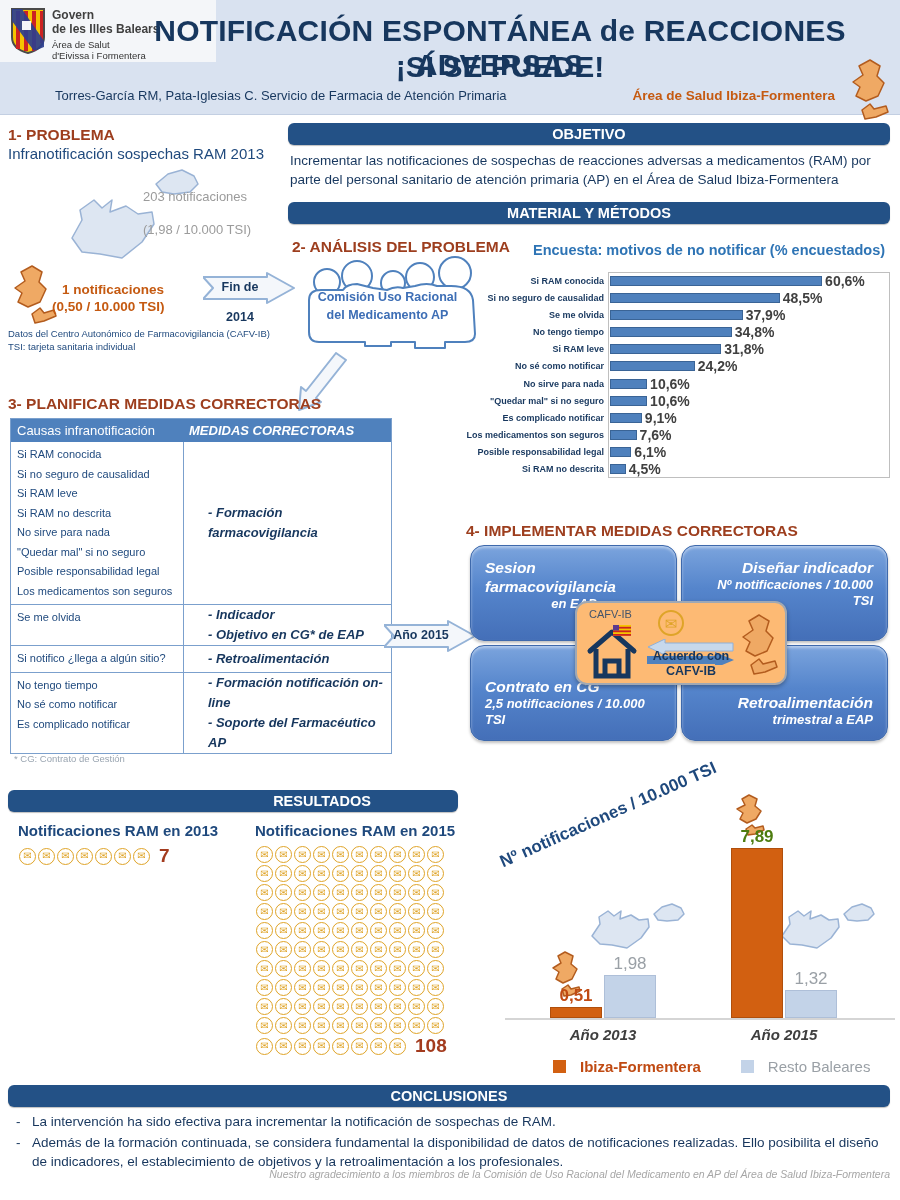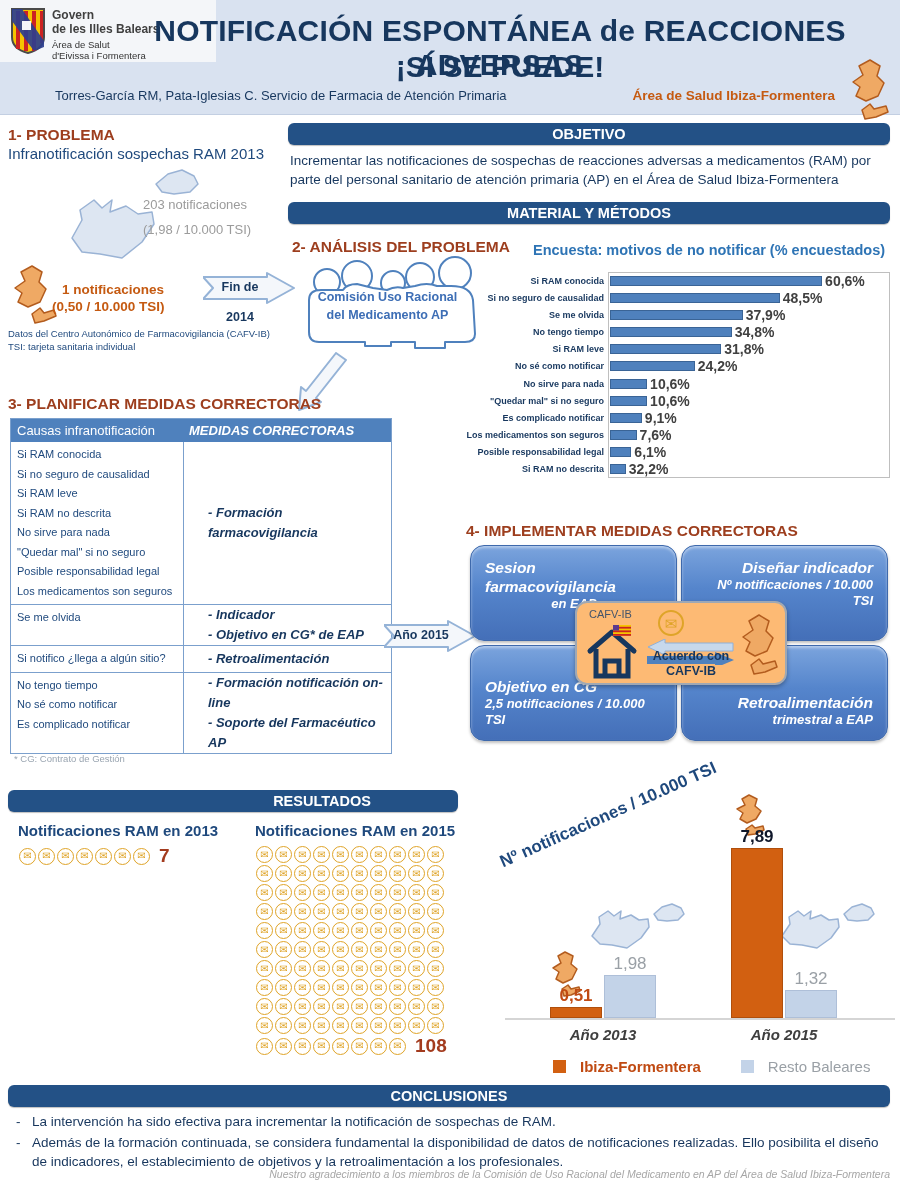--- a/index.html
+++ b/index.html
@@ -87,21 +87,21 @@
   
   .res-label { position:absolute; font-size:15px; font-weight:bold; color:#1F497D; }
   .env-grid { position:absolute; display:flex; flex-wrap:wrap; align-items:center; }
   .big-count { font-size:19px; font-weight:bold; color:#A33B1E; margin-left:8px; }
 
   .rchart-rot { position:absolute; left:505px; top:852px; width:310px; transform:rotate(-24deg); transform-origin:left bottom; font-size:17px; font-weight:bold; color:#1F497D; }
   .rbars { position:absolute; left:505px; top:820px; width:390px; height:200px; display:flex; align-items:flex-end; border-bottom:2px solid #d5d5d5; padding-left:45px; }
   .rbar-col { display:flex; flex-direction:column; justify-content:flex-end; align-items:center; width:52px; }
   .rbar-val { font-size:17px; margin-bottom:1px; white-space:nowrap; }
   .val-orange { color:#C04A12; font-weight:bold; }
-  .val-darkred { color:#0f172a; font-weight:bold; }
+  .val-darkred { color:#4d7c0f; font-weight:bold; }
   .val-gray { color:#9aa0a6; }
   .rbar { width:52px; }
   .rbar.orange { background:#D26011; border:1px solid #b04f0c; }
   .rbar.lblue { background:#C3D3E8; border:1px solid #aebfd8; }
   .rxlabel { position:absolute; top:1026px; width:120px; text-align:center; font-size:15px; font-style:italic; font-weight:bold; color:#3f3f3f; }
   .rlegend { position:absolute; left:553px; top:1058px; display:flex; align-items:center; gap:14px; }
   .rlegend .sq { width:13px; height:13px; display:inline-block; }
   .rlegend .sq.orange { background:#D26011; }
   .rlegend .sq.lblue { background:#C3D3E8; }
   .rlegend .ltext { font-size:15px; font-weight:bold; }
@@ -154,21 +154,21 @@
 
   <div class="brown-title" style="left:8px; top:126px;">1- PROBLEMA</div>
   <div class="blue-sub" style="left:8px; top:145px;">Infranotificación sospechas RAM  2013</div>
 
   <svg style="position:absolute; left:10px; top:162px;" width="200" height="170" viewBox="0 0 200 170">
     <path class="isl-b" d="M62,76 L72,58 L70,48 L84,38 L92,46 L102,38 L100,50 L116,44 L128,52 L142,50 L144,62 L132,80 L112,96 L90,92 L72,90 Z"></path>
     <path class="isl-b" d="M146,22 L158,12 L172,8 L184,14 L188,22 L180,30 L164,32 L152,30 Z"></path>
     <path class="isl-o" d="M22,104 L32,110 L29,120 L36,127 L30,140 L18,145 L8,140 L12,131 L5,126 L15,119 L11,110 Z"></path>
     <path class="isl-o" d="M22,152 L30,146 L34,151 L44,148 L46,154 L34,159 L25,161 Z"></path>
   </svg>
-  <div class="gray-note" style="left:143px; top:196px;">203 notificaciones</div>
+  <div class="gray-note" style="left:143px; top:188px;">203 notificaciones</div>
   <div class="gray-note" style="left:143px; top:221px;">(1,98 / 10.000 TSI)</div>
   <div class="orange-note" style="left:62px; top:281px;">1 notificaciones</div>
   <div class="orange-note" style="left:52px; top:298px;">(0,50 / 10.000 TSI)</div>
 
   <div class="ribbon" style="left:203px; top:272px; width:92px; height:32px;">
     <svg width="92" height="32" viewBox="0 0 92 32">
       <polygon class="soft-arrow" points="0,5 64,5 64,1 91,16 64,31 64,27 0,27 10,16"></polygon>
     </svg>
     <div class="ribbon-label">Fin de 2014</div>
   </div>
@@ -308,21 +308,21 @@
         <span class="enc-val">6,1%</span>
       </div>
     </div>
 
     <div class="enc-row">
       <div class="enc-label-wrap">
           <span class="enc-label">Si RAM no descrita</span>
         </div>
       <div class="enc-bar-area">
         <div class="enc-bar" style="width: 15.75px;"></div>
-        <span class="enc-val">32,2%</span>
+        <span class="enc-val">4,5%</span>
       </div>
     </div>
   </div>
 
   <div class="brown-title" style="left:8px; top:395px;">3- PLANIFICAR MEDIDAS CORRECTORAS</div>
   <div class="ptable">
     <div class="ptable-header">
       <div class="pth1">Causas infranotificación</div>
       <div class="pth2">MEDIDAS CORRECTORAS</div>
     </div>
@@ -389,21 +389,21 @@
   <div class="quad-grid">
     <div class="quad q1">
       <div class="l1">Sesion farmacovigilancia</div>
       <div class="l2">en EAPs</div>
     </div>
     <div class="quad q2">
       <div class="l1">Diseñar indicador</div>
       <div class="l2">Nº notificaciones / 10.000 TSI</div>
     </div>
     <div class="quad q3">
-      <div class="l1">Objetivo en CG</div>
+      <div class="l1">Contrato en CG</div>
       <div class="l2">2,5 notificaciones / 10.000 TSI</div>
     </div>
     <div class="quad q4">
       <div class="l1">Retroalimentación</div>
       <div class="l2">trimestral a EAP</div>
     </div>
   </div>
 
   <div class="center-box">
     <div class="cafv-label">CAFV-IB</div>

